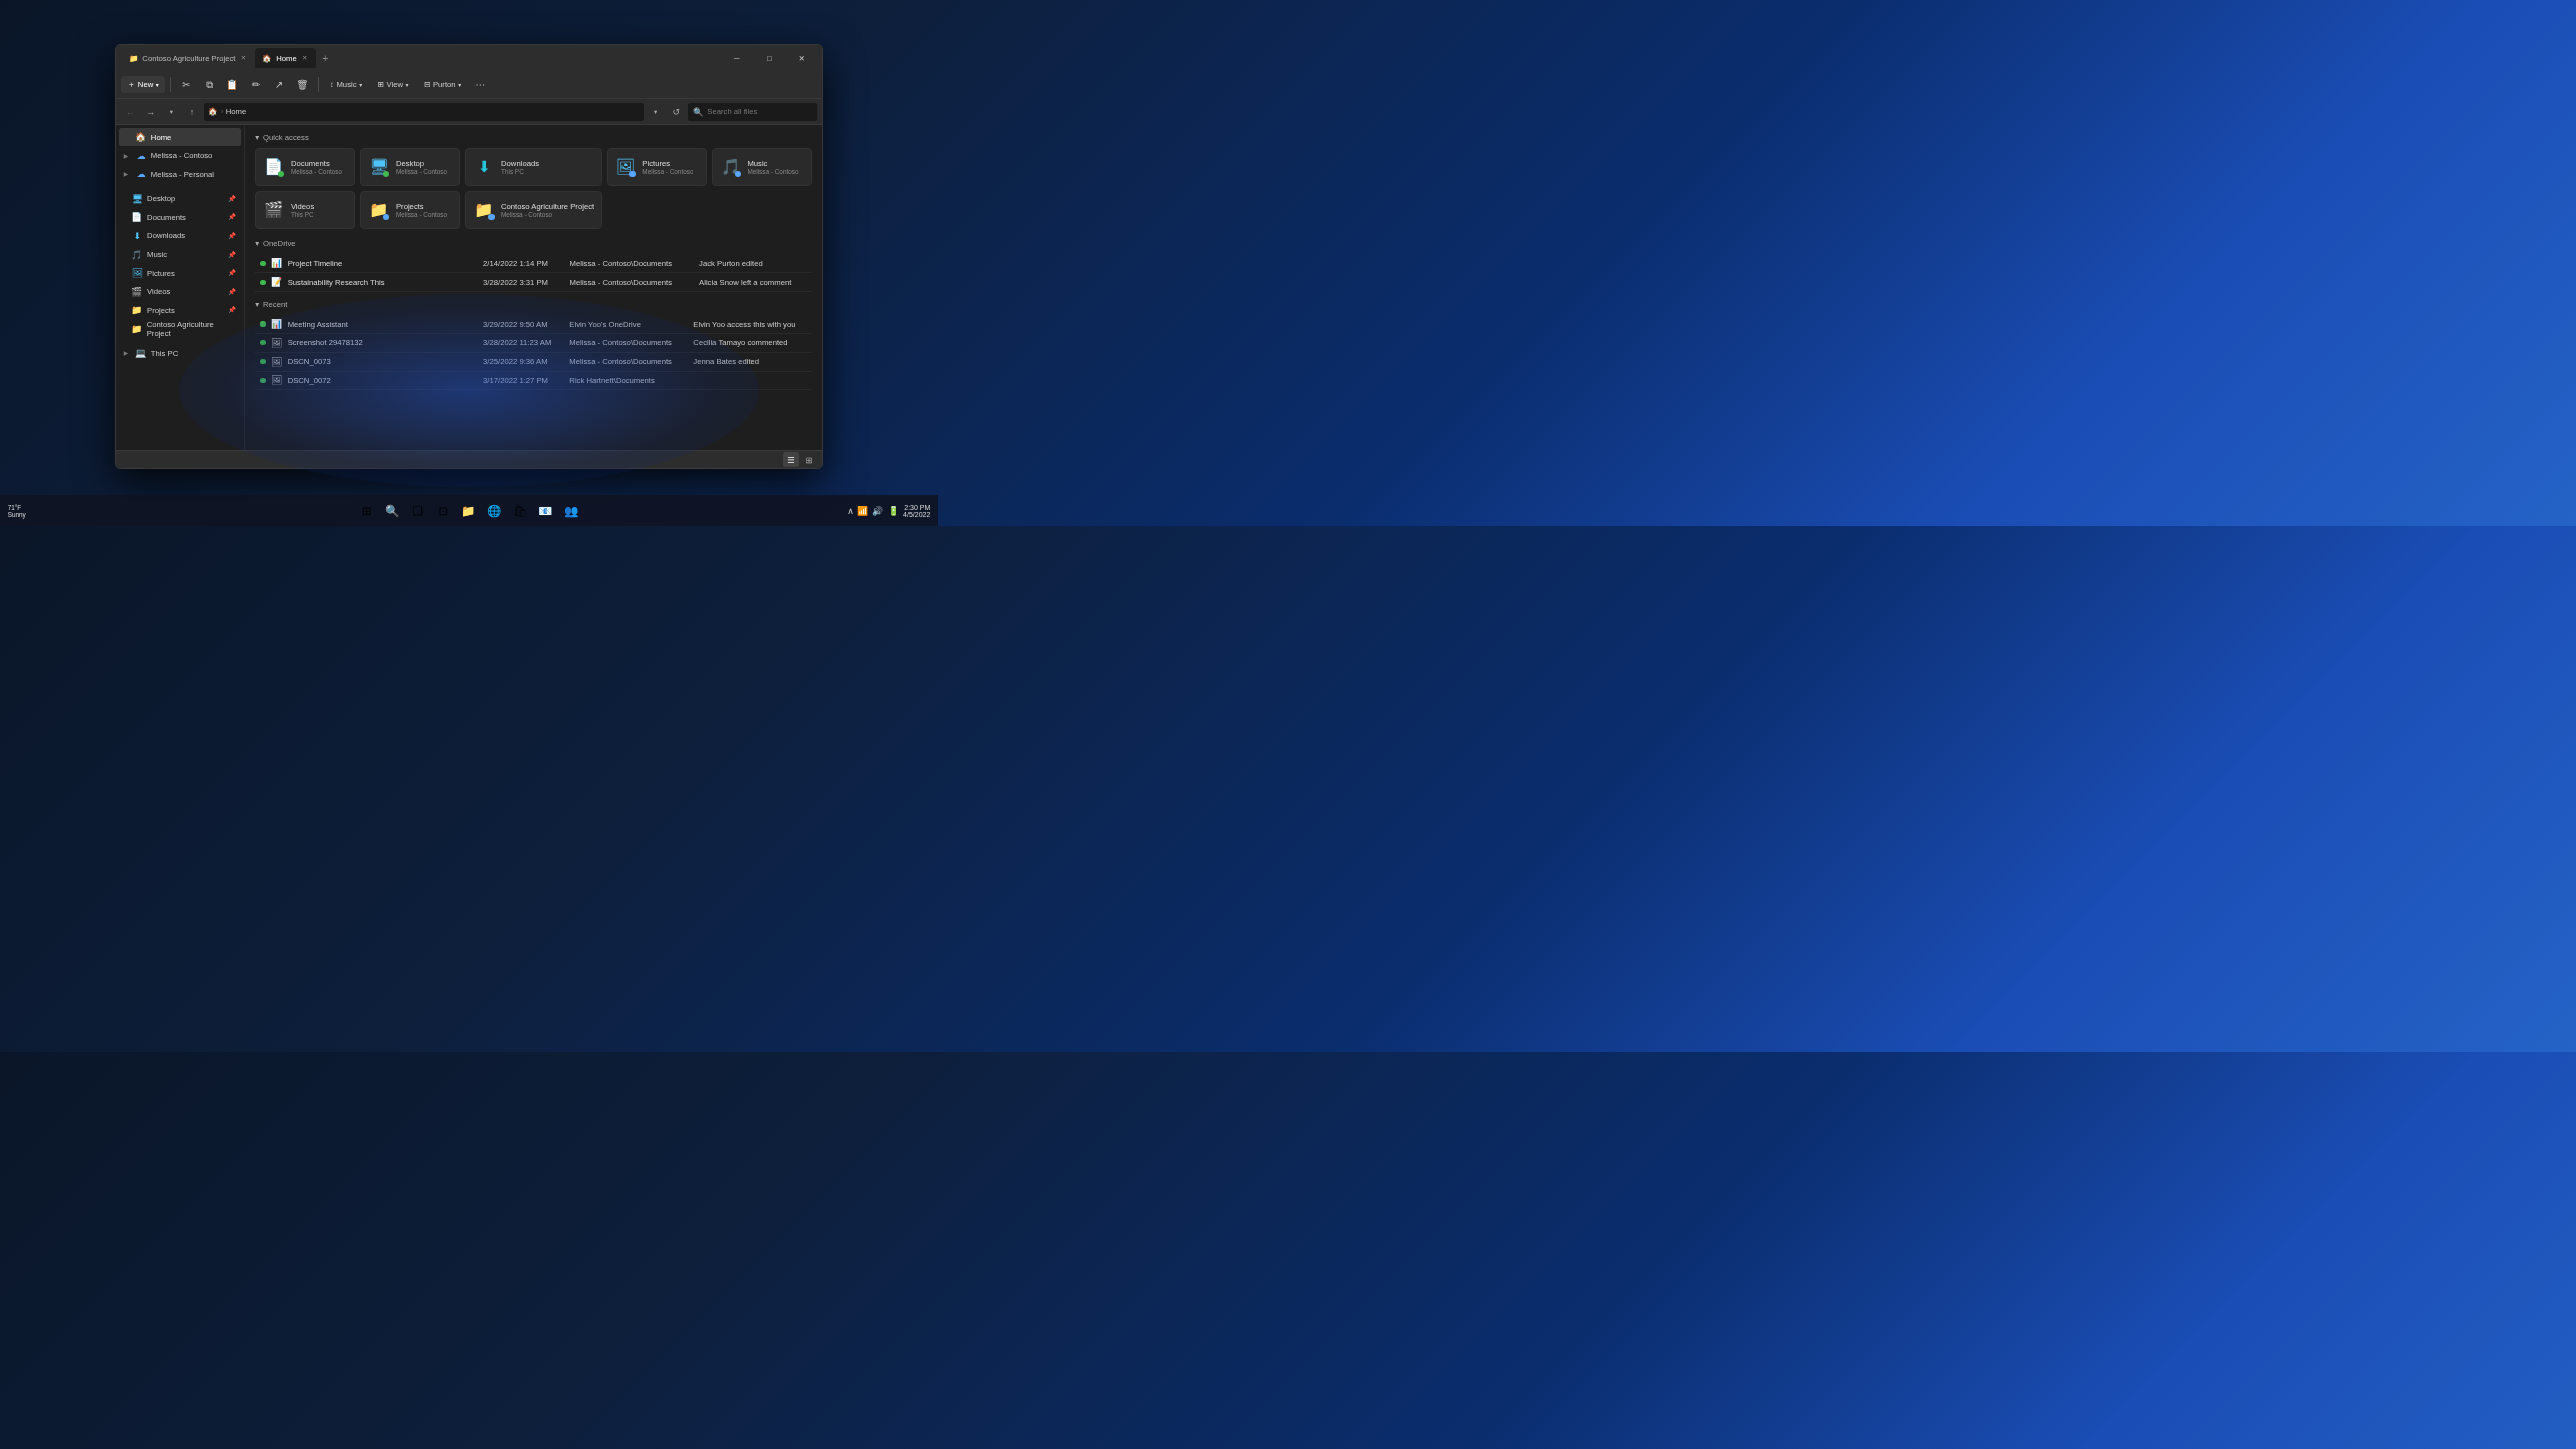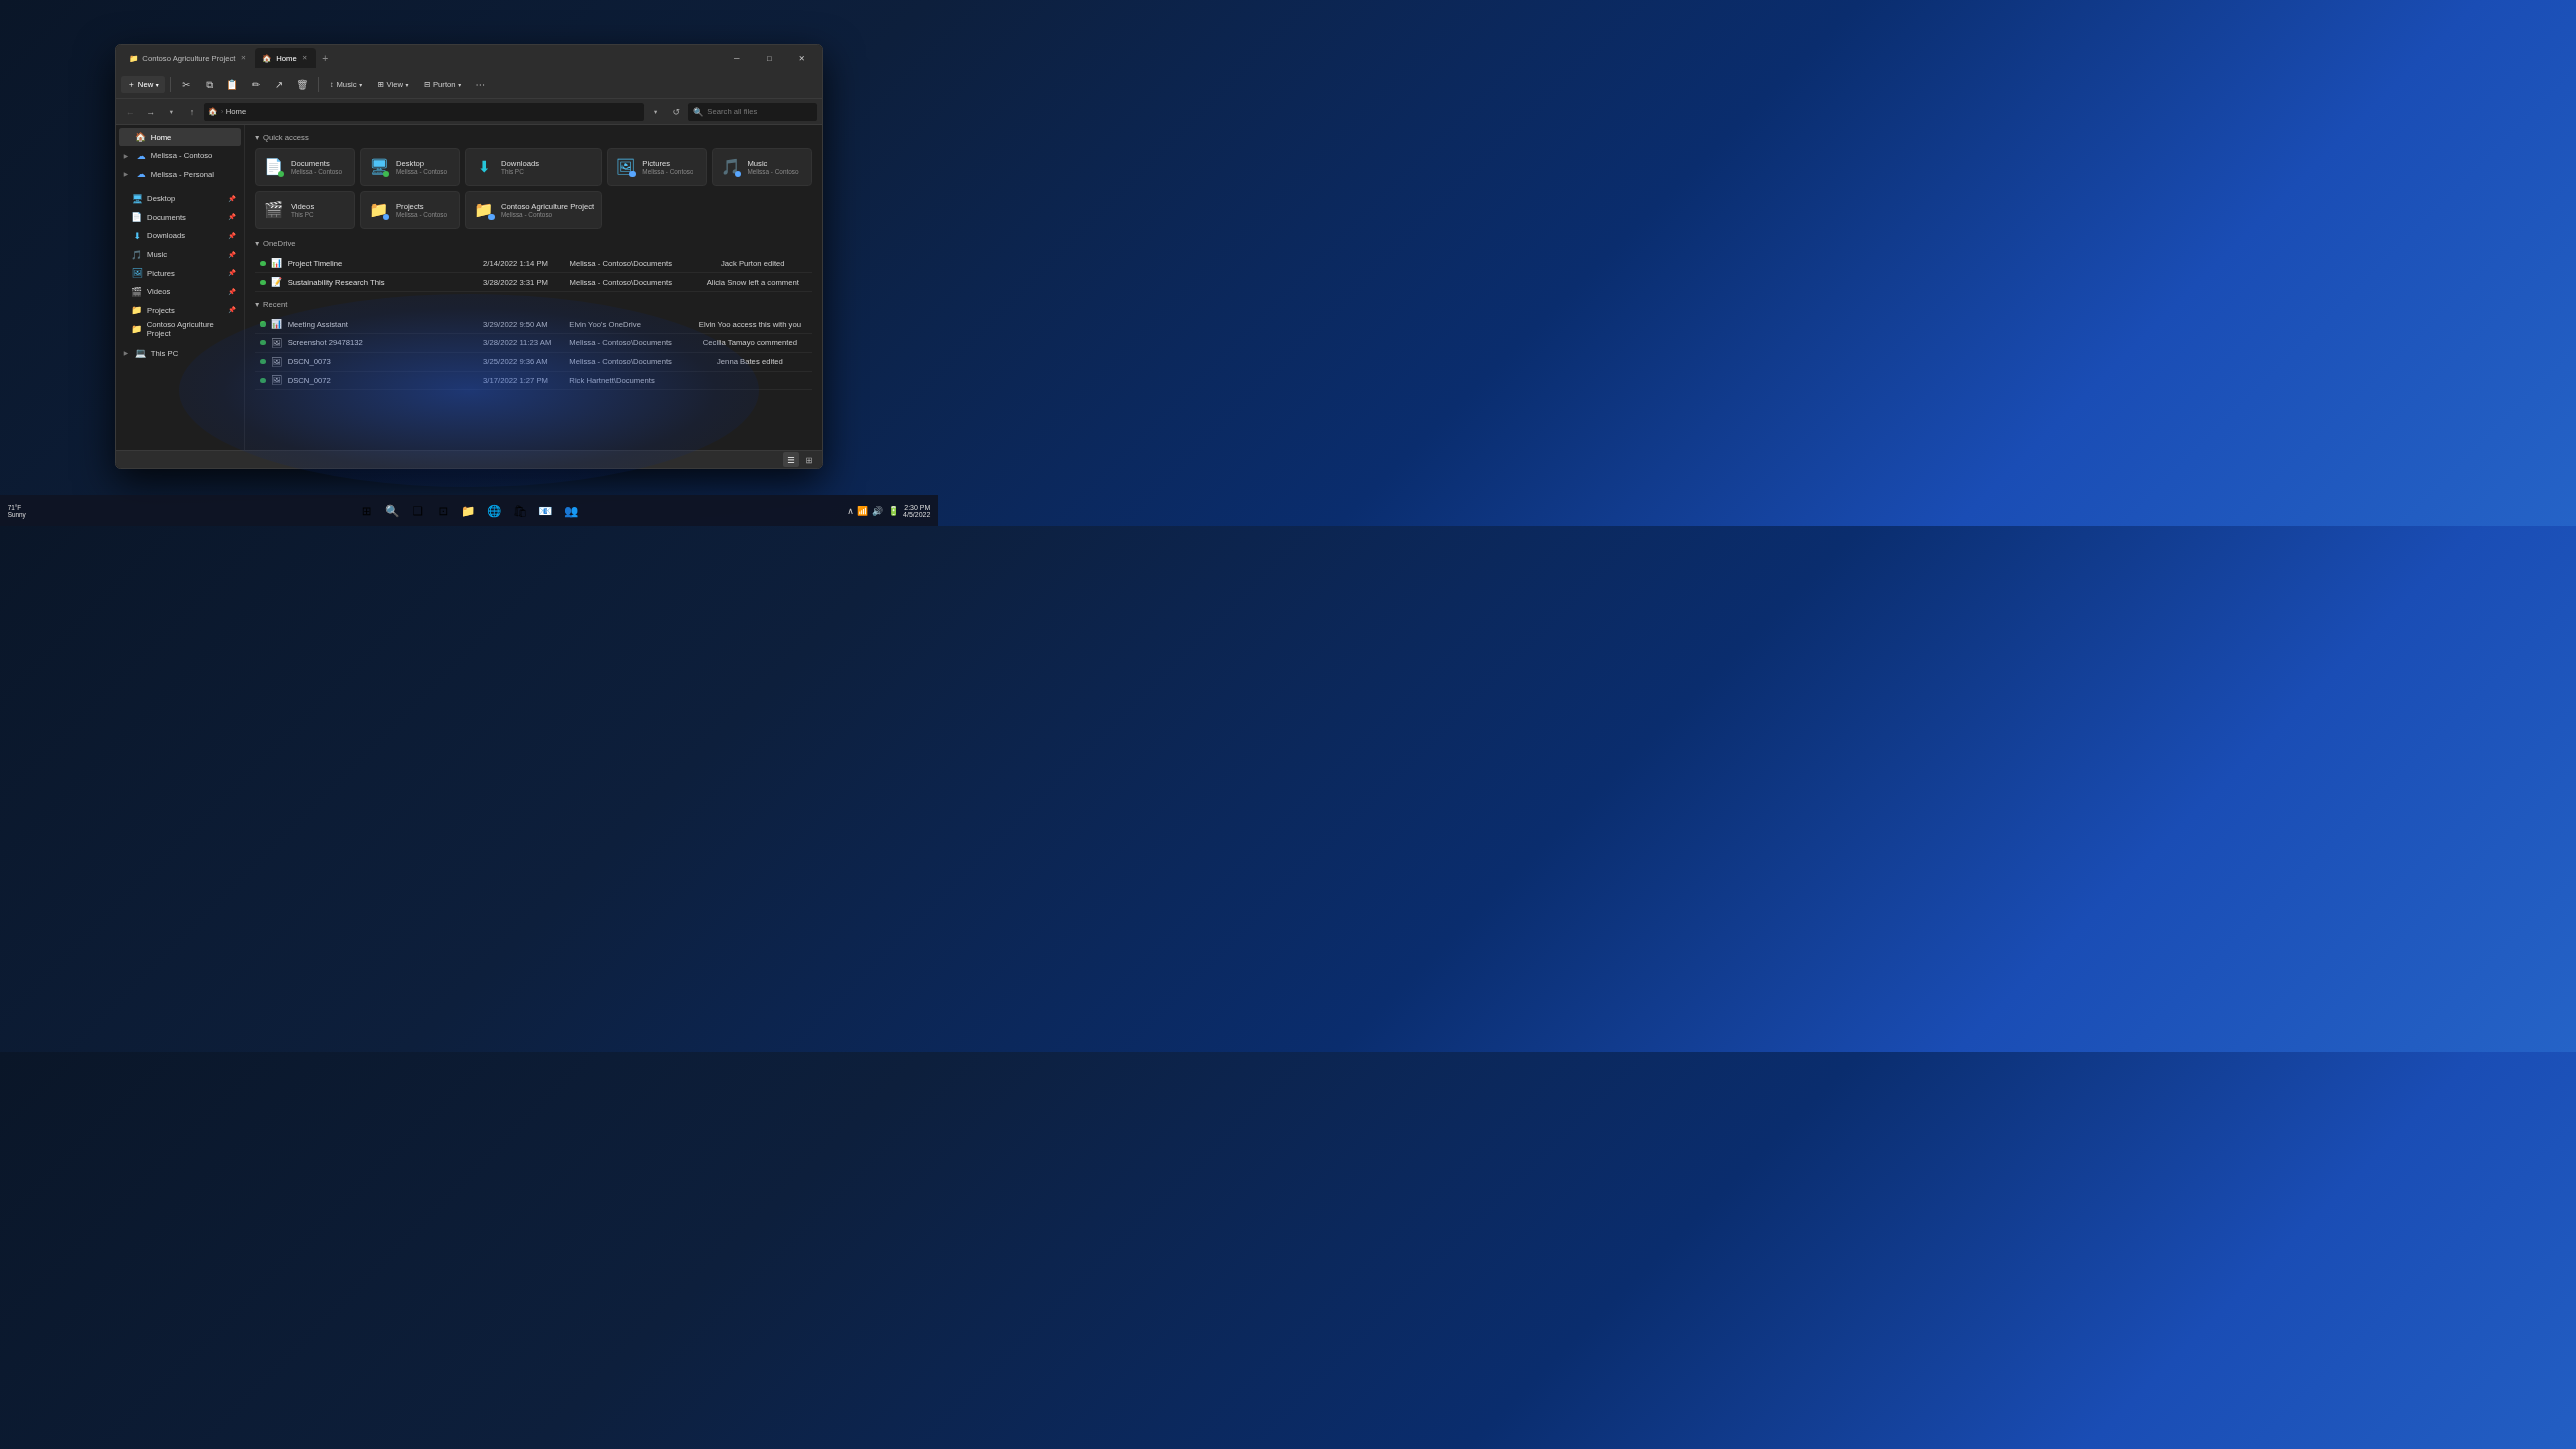--- a/index.html
+++ b/index.html
@@ -398,21 +398,21 @@
       flex-shrink: 0;
     }
     .file-type-icon {
       font-size: 9px;
       width: 11.6px;
       text-align: center;
     }
     .file-name { font-size: 7.7px; color: #ddd; }
     .file-date { color: #999; font-size: 7px; }
     .file-location { color: #999; font-size: 7px; }
-    .file-activity { color: #999; font-size: 7px; text-align: center; }
+    .file-activity { color: #999; font-size: 7px; }
 
     
     .status-bar {
       height: 18px;
       background: #2d2d2d;
       border-top: 0.6px solid #3a3a3a;
       display: flex;
       align-items: center;
       justify-content: flex-end;
       padding: 0 5.2px;

